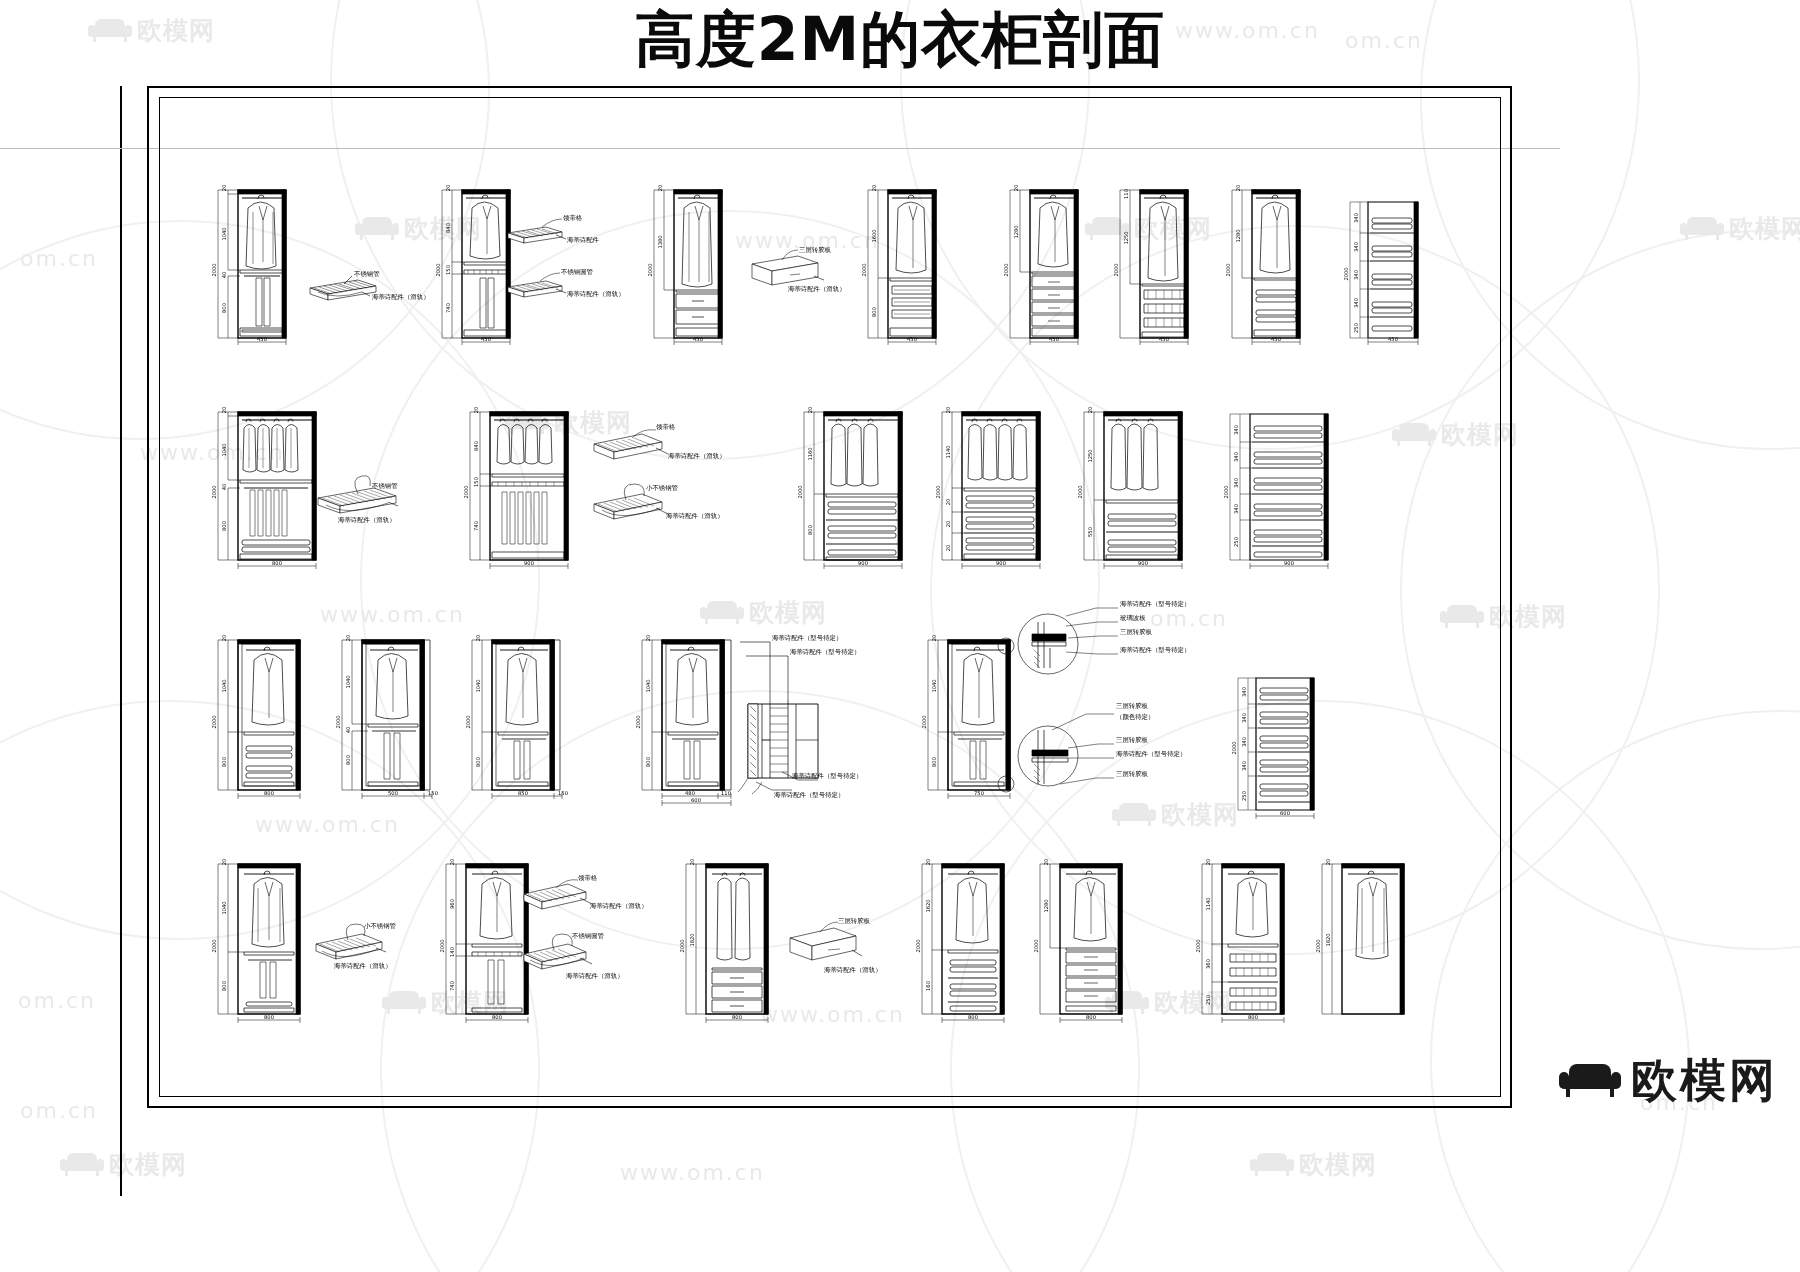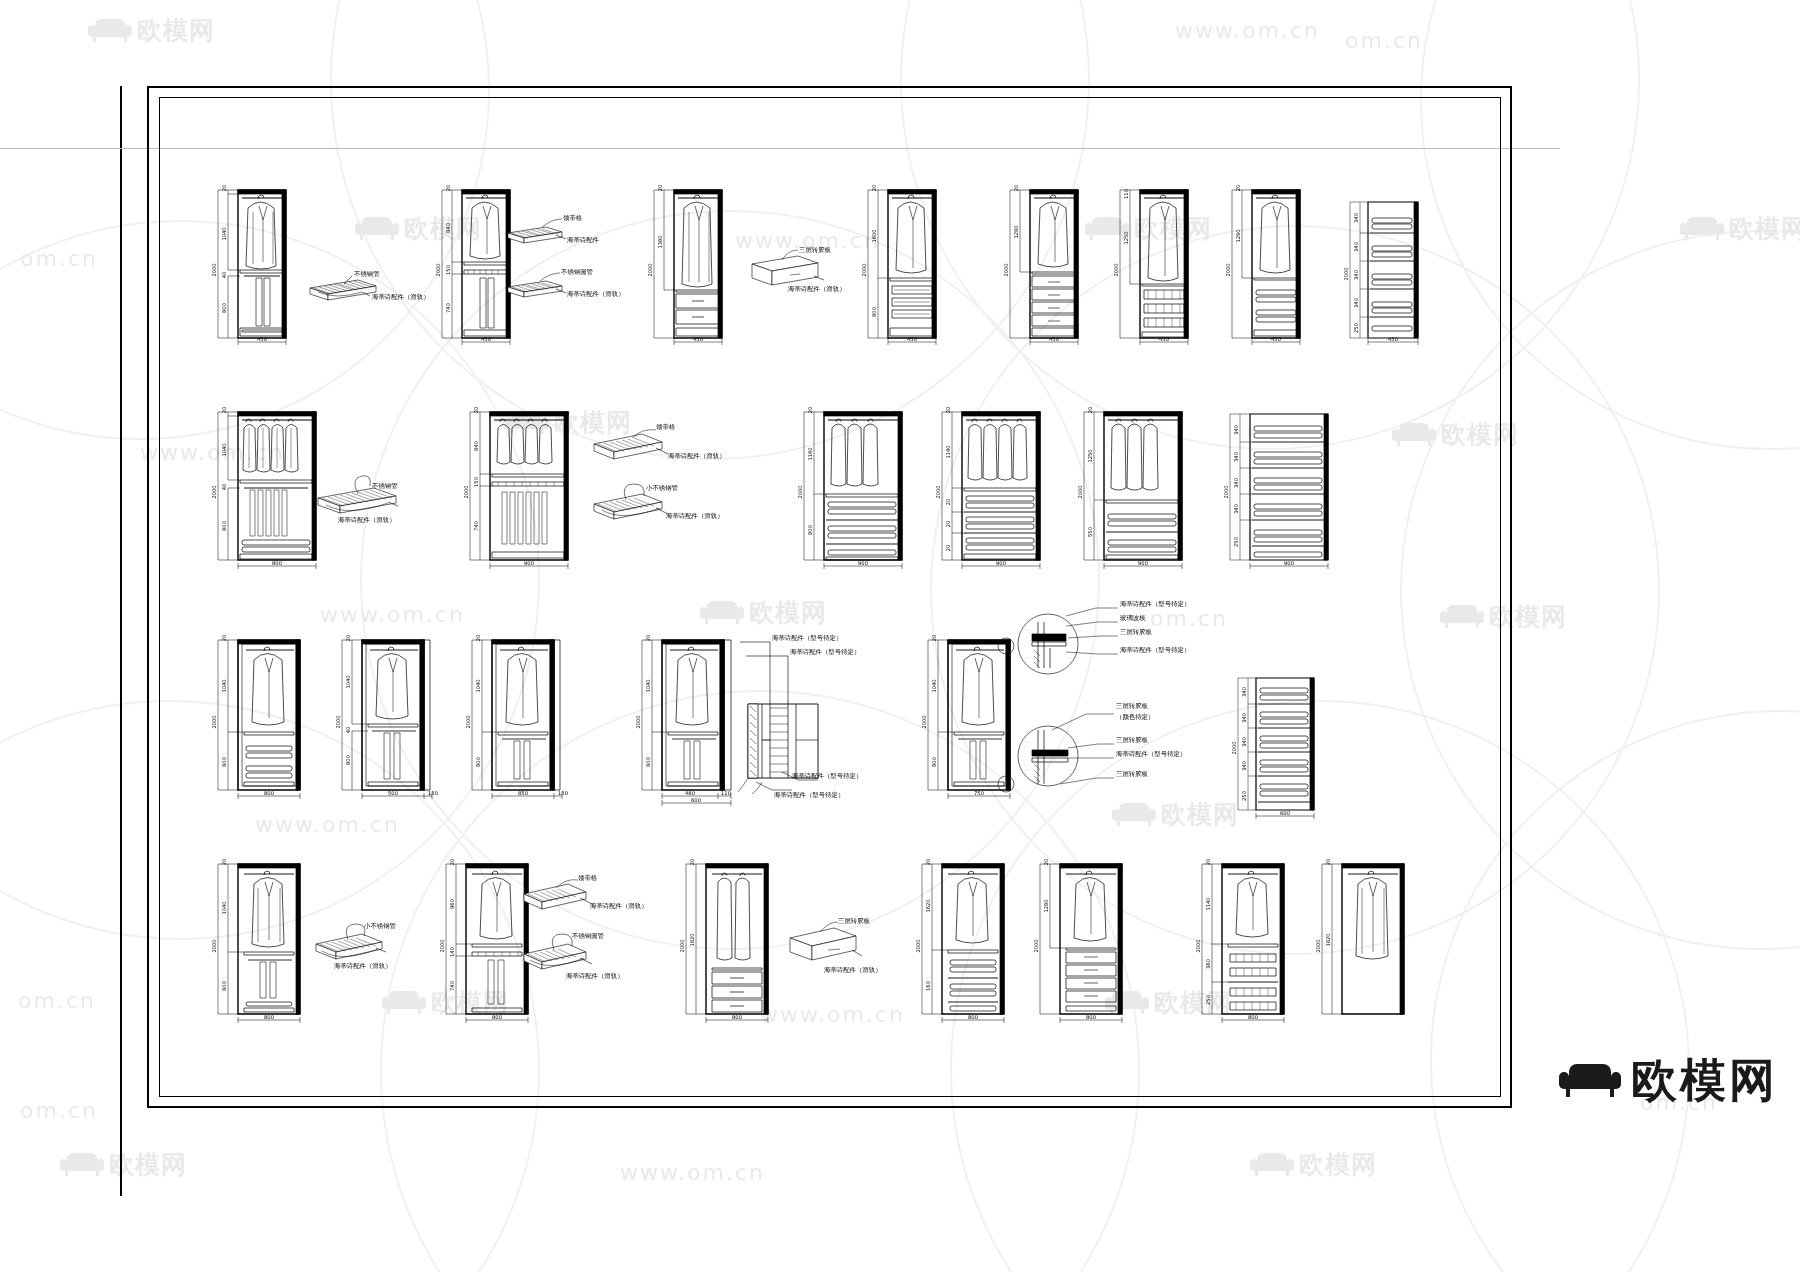--- a/index.html
+++ b/index.html
@@ -335,20 +335,21 @@
         <i class="armr"></i>
         <i class="legl"></i>
         <i class="legr"></i>
       </span>
     <span>欧模网</span>
   </div>
   <div class="wm wm-url" style="left:1640px; top:1090px;">
     <span>om.cn</span>
   </div>
 
+  <div id="title">高度2M的衣柜剖面</div>
 
   <div id="frame-outer">
     <div id="frame-inner"></div>
   </div>
   <div class="trim" style="left:120px; top:86px; width:2px; height:1110px;"></div>
   <div class="trim" style="left:0px; top:148px; width:1560px; height:1px; background:#bbb;"></div>
 
   <div id="units">
 
     <div class="unit" style="left:196px; top:182px;">

